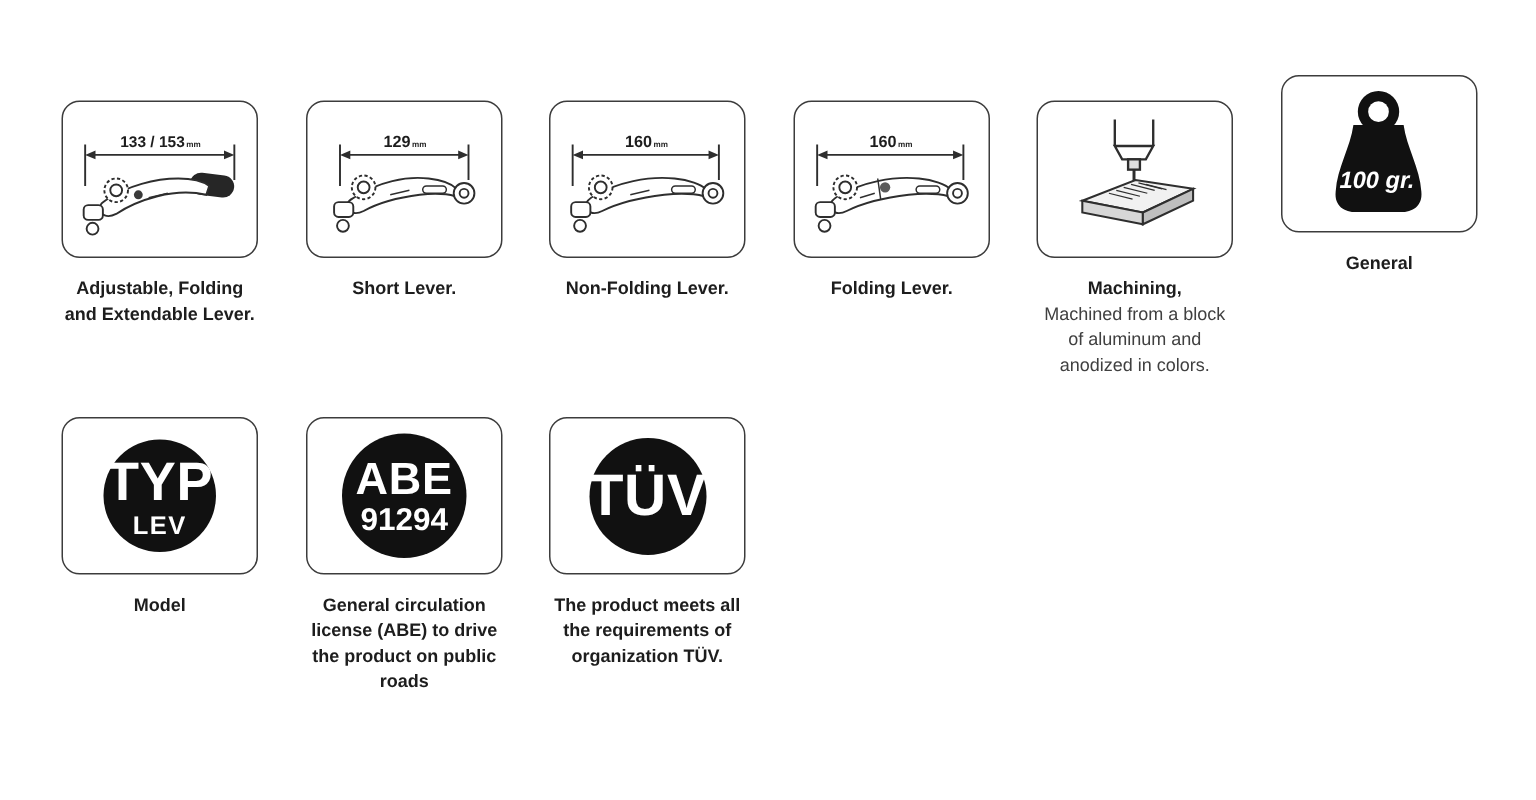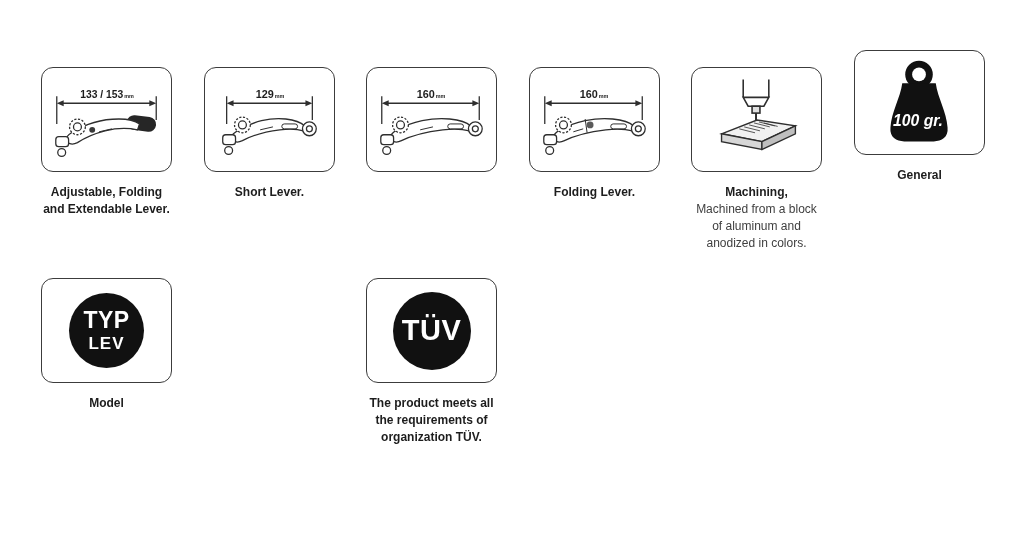--- a/index.html
+++ b/index.html
@@ -17,27 +17,27 @@
   .card svg { display:block; }
   .cap { margin-top:12px; font-size:12px; line-height:17px; font-weight:700; color:#1d1d1d; }
   .cap-line { white-space:nowrap; }
   .cap.muted { margin-top:0; font-weight:400; color:#404040; }
   .badge {
     border-radius:50%; background:#111111; color:#ffffff;
     display:flex; flex-direction:column; align-items:center; justify-content:center;
     font-weight:700; line-height:1;
   }
   .badge-typ { width:75px; height:75px; }
-  .badge-typ .b-top { font-size:23px; letter-spacing:0.5px; }
+  .badge-typ .b-top { font-size:36px; letter-spacing:0.5px; }
   .badge-typ .b-bot { font-size:17px; margin-top:3px; letter-spacing:1px; }
   .badge-abe { width:83px; height:83px; }
   .badge-abe .b-top { font-size:30px; letter-spacing:0.5px; }
   .badge-abe .b-bot { font-size:21px; margin-top:1px; }
   .badge-tuv { width:78px; height:78px; }
-  .badge-tuv .b-top { font-size:29px; letter-spacing:0.5px; }
+  .badge-tuv .b-top { font-size:39px; letter-spacing:0.5px; }
   
   .r1c1{left:25px;top:67px} .r1c2{left:188px;top:67px} .r1c3{left:350px;top:67px}
   .r1c4{left:513px;top:67px} .r1c5{left:675px;top:67px} .r1c6{left:838px;top:50px}
   .r2c1{left:25px;top:278px} .r2c2{left:188px;top:278px} .r2c3{left:350px;top:278px}
 </style>
 </head>
 <body>
 
 <div class="page">
 
@@ -115,20 +115,23 @@
           <circle cx="110" cy="62" r="7" fill="#ffffff"></circle>
           <circle cx="110" cy="62" r="3" fill="#ffffff"></circle>
           <rect x="82" y="57" width="16" height="5" rx="2.5" fill="#ffffff" stroke-width="1"></rect>
           <circle cx="34" cy="58" r="8" fill="#ffffff" stroke-dasharray="2.2 1.6"></circle>
           <circle cx="34" cy="58" r="4" fill="#ffffff"></circle>
           <rect x="14" y="68" width="13" height="10" rx="3" fill="#ffffff"></rect>
           <circle cx="20" cy="84" r="4" fill="#ffffff"></circle>
           <path d="M54,63 l13,-3" stroke-width="1"></path>
         </g>
       </svg>
+    </div>
+    <div class="cap">
+      <div class="cap-line">Non-Folding Lever.</div>
     </div>
   </div>
 
   <div class="cell r1c4">
     <div class="card">
       <svg width="131" height="105" viewBox="0 0 131 105">
         <g stroke="#2e2e2e" stroke-width="1.3" fill="none">
           <path d="M15,29 V57"></path>
           <path d="M114,29 V53"></path>
           <line x1="21" y1="36" x2="108" y2="36"></line>
@@ -210,20 +213,34 @@
       <div class="badge badge-typ">
         <span class="b-top">TYP</span>
         <span class="b-bot">LEV</span>
       </div>
     </div>
     <div class="cap">
       <div class="cap-line">Model</div>
     </div>
   </div>
 
+  <div class="cell r2c2">
+    <div class="card">
+      <div class="badge badge-abe">
+        <span class="b-top">ABE</span>
+        <span class="b-bot">91294</span>
+      </div>
+    </div>
+    <div class="cap">
+      <div class="cap-line">General circulation</div>
+      <div class="cap-line">license (ABE) to drive</div>
+      <div class="cap-line">the product on public</div>
+      <div class="cap-line">roads</div>
+    </div>
+  </div>
 
   <div class="cell r2c3">
     <div class="card">
       <div class="badge badge-tuv">
         <span class="b-top">TÜV</span>
       </div>
     </div>
     <div class="cap">
       <div class="cap-line">The product meets all</div>
       <div class="cap-line">the requirements of</div>

